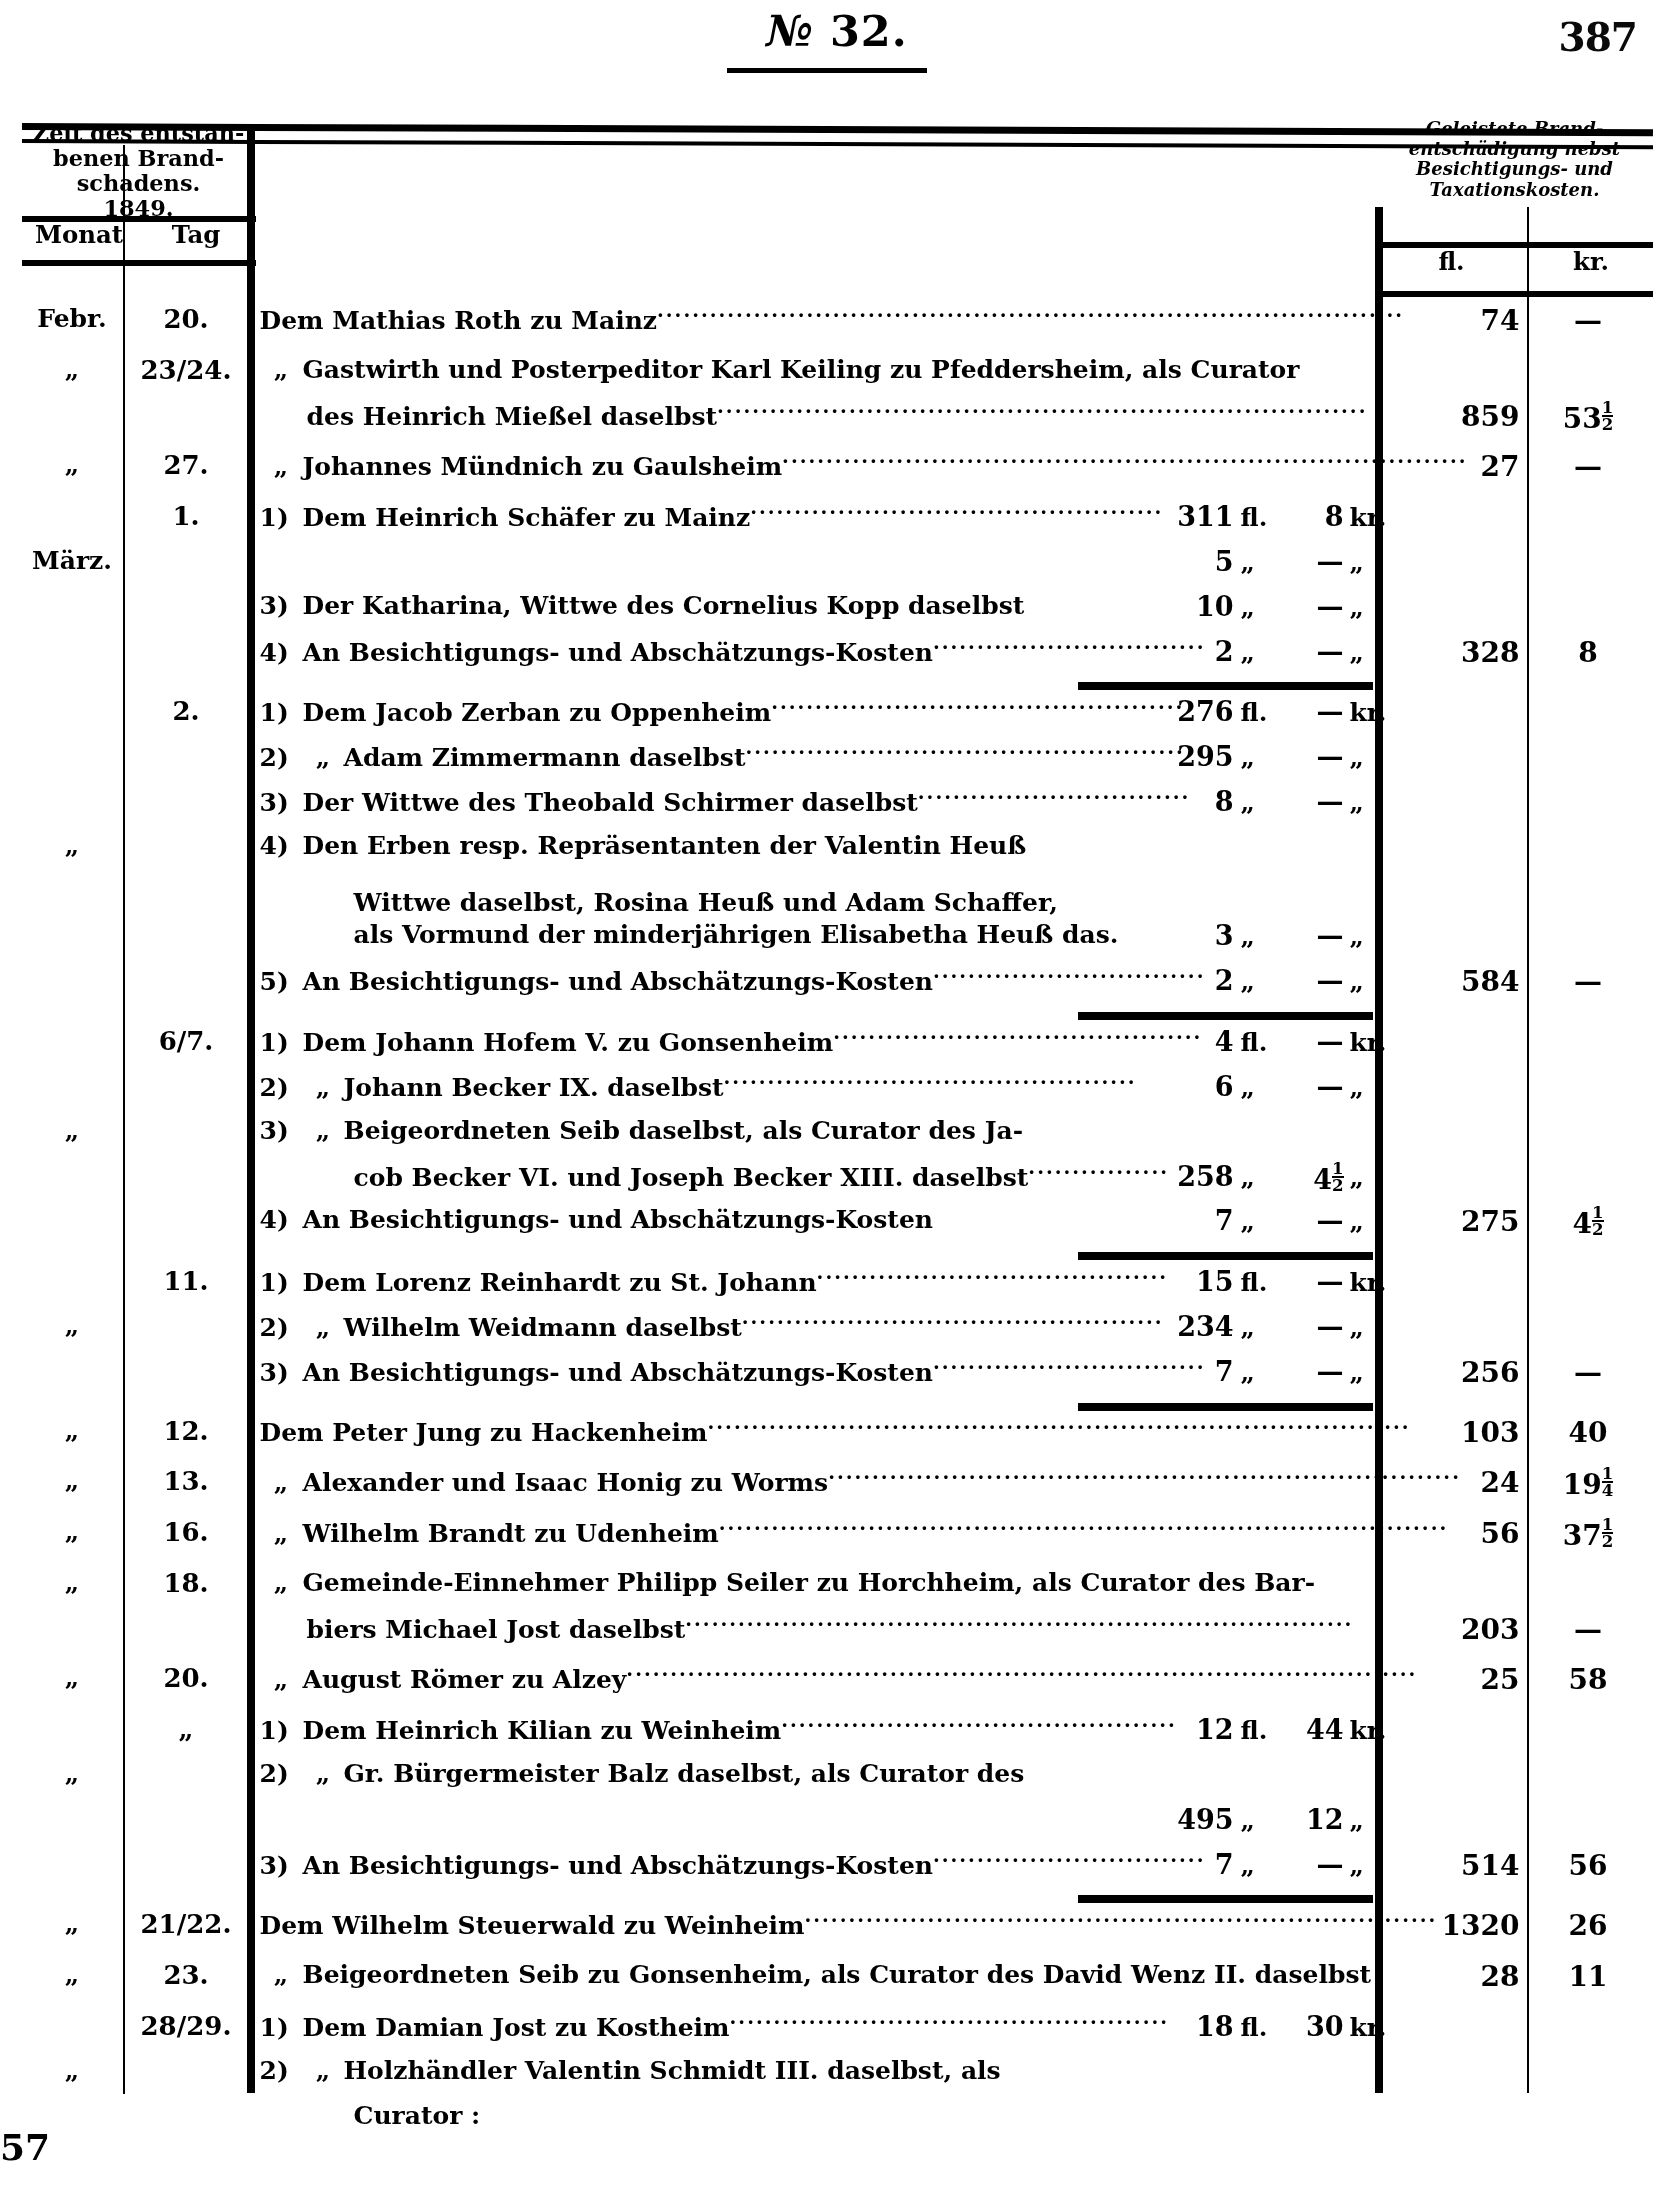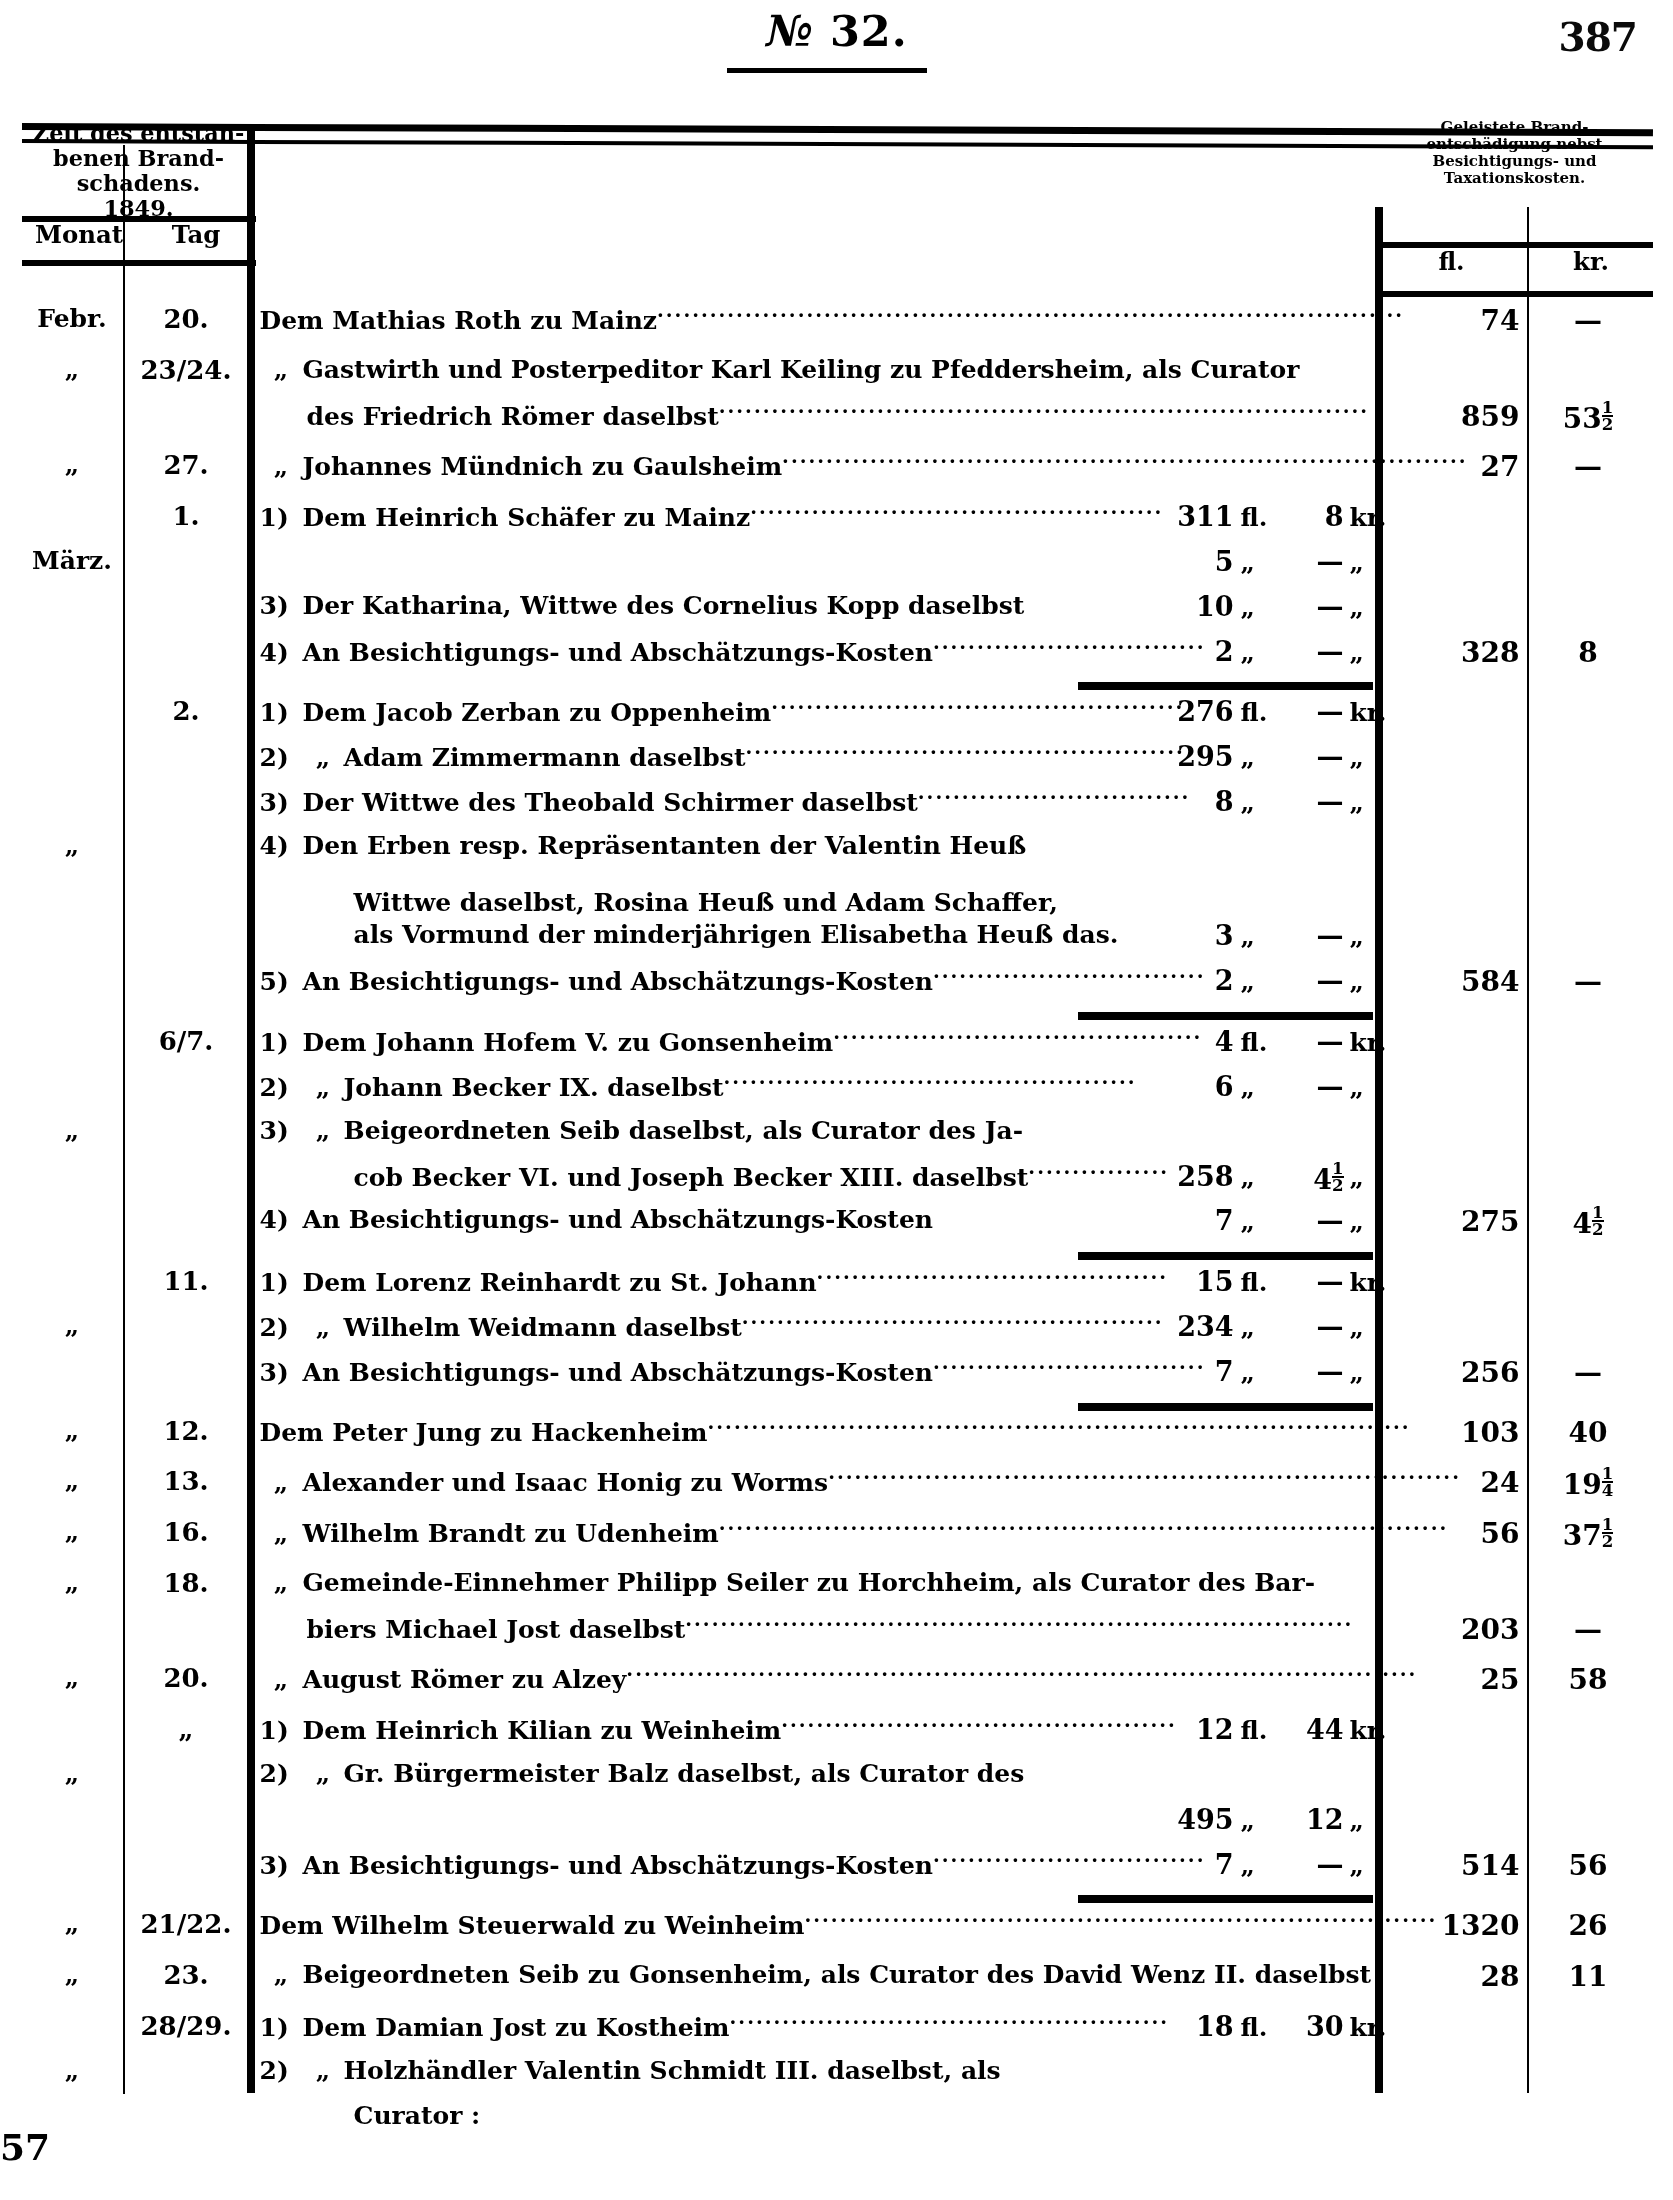--- a/index.html
+++ b/index.html
@@ -50,21 +50,21 @@
   .h-rule-right { position:absolute; left:1353px; top:119px; width:278px; height:5.9px; background:#000; }
   .h-rule-right2{ position:absolute; left:1353px; top:168px; width:278px; height:5.9px; background:#000; }
 
   .hdr {
     position:absolute;
     font-family:"DejaVu Serif", serif;
     font-weight:bold; text-align:center;
     line-height:1.12;
   }
   .hdr-date { left:0; top:-2px; width:234px; font-size:22.4px; }
-  .hdr-amt  { left:1355px; top:-3.9px; width:276px; font-size:15px; }
+  .hdr-amt  { left:1355px; top:-3.9px; width:276px; font-size:18px;font-style:italic; }
   .hdr-monat{ left:0;   top:98px; width:115px; font-size:24.4px; }
   .hdr-tag  { left:117px;top:98px; width:115px; font-size:24.4px; }
   .hdr-fl   { left:1355px; top:125px; width:150px; font-size:24.4px; }
   .hdr-kr   { left:1508px; top:125px; width:123px; font-size:24.4px; }
 
   
   .body-area { position:absolute; left:0; top:181px; width:1631px; height:1793px; }
 
   .row { position:absolute; left:0; width:1631px; height:45px; }
 
@@ -161,21 +161,21 @@
         <div class="c-month" style="top:0px">Febr.</div>
         <div class="c-day" style="top:0px">20.</div>
         <div class="c-desc" style="top:0px;padding-left:0px"><span>Dem Mathias Roth zu Mainz</span><span class="lead" style="width:746px">·····················································································</span></div>
         <div class="c-fl" style="top:0px">74</div>
         <div class="c-kr" style="top:0px">—</div>
       </div>
       <div class="row" style="top:51px;height:96px">
         <div class="c-month" style="top:0px">„</div>
         <div class="c-day" style="top:0px">23/24.</div>
         <div class="c-desc" style="top:0px;padding-left:0px"><span class="item-no ditto">„</span><span>Gastwirth und Posterpeditor Karl Keiling zu Pfeddersheim, als Curator</span></div>
-        <div class="c-desc" style="top:45px;padding-left:47px"><span>des Friedrich Römer daselbst</span><span class="lead" style="width:650px">··········································································</span></div>
+        <div class="c-desc" style="top:45px;padding-left:47px"><span>des Heinrich Mießel daselbst</span><span class="lead" style="width:650px">··········································································</span></div>
         <div class="c-fl" style="top:45px">859</div>
         <div class="c-kr" style="top:45px">53<span class="frac"><i>1</i>2</span></div>
       </div>
       <div class="row" style="top:146px;height:51px">
         <div class="c-month" style="top:0px">„</div>
         <div class="c-day" style="top:0px">27.</div>
         <div class="c-desc" style="top:0px;padding-left:0px"><span class="item-no ditto">„</span><span>Johannes Mündnich zu Gaulsheim</span><span class="lead" style="width:685px">··············································································</span></div>
         <div class="c-fl" style="top:0px">27</div>
         <div class="c-kr" style="top:0px">—</div>
       </div>

